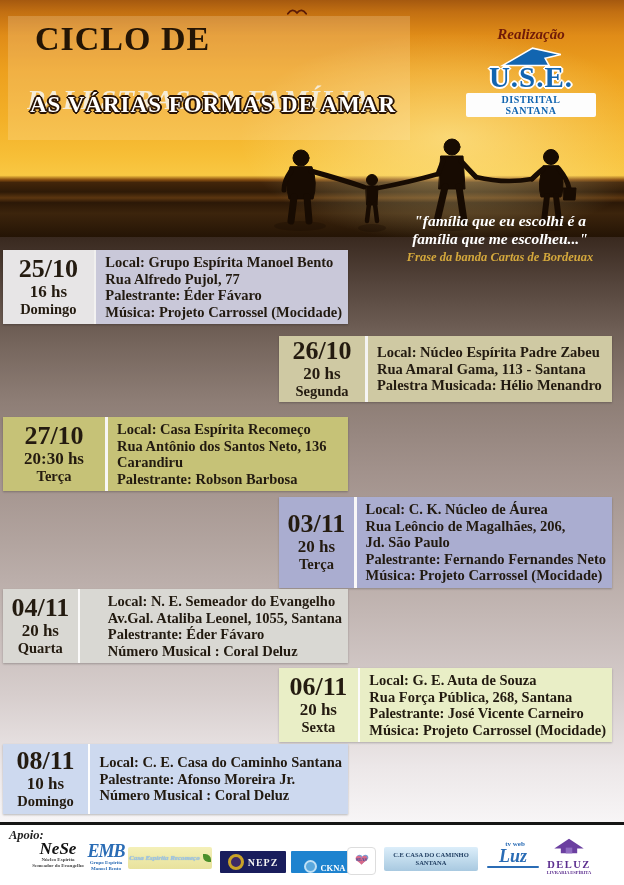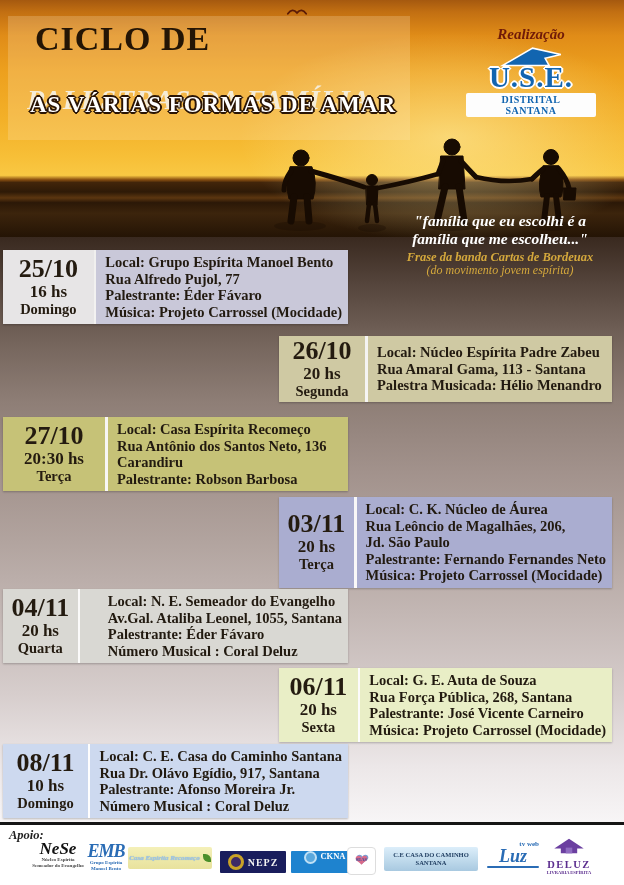--- a/index.html
+++ b/index.html
@@ -69,33 +69,33 @@
   .logo-recomeco{left:128px;top:22px;width:84px;height:22px;border-radius:2px;
       background:linear-gradient(180deg,#f4f0b8,#e8e29d);display:flex;align-items:center;justify-content:center;gap:3px;}
   .rec-name{font-size:7px;font-style:italic;font-weight:bold;color:#9fc6e8;
       text-shadow:0 0 1px #7aa8cf;}
   .leaf{width:8px;height:8px;background:#4a8f2a;border-radius:0 70% 0 70%;}
   .logo-nepz{left:220px;top:26px;width:66px;height:22px;background:#191d5c;border-radius:1px;
       display:flex;align-items:center;justify-content:center;gap:4px;}
   .gold-ring{width:10px;height:10px;border:3px solid #c9a227;border-radius:50%;background:#3d2a66;}
   .nepz-name{font-size:10px;font-weight:bold;color:#f2f2f2;letter-spacing:1px;}
   .logo-ckna{left:291px;top:26px;width:68px;height:22px;background:#1e83cf;border-radius:1px;
-      display:flex;align-items:flex-start;justify-content:center;gap:3px;}
+      display:flex;align-items:flex-end;justify-content:center;gap:3px;}
   .blue-ring{width:9px;height:9px;border:2px solid #bfe0f5;border-radius:50%;background:#5aa8dd;}
   .ckna-name{font-size:8.5px;font-weight:bold;color:#ffffff;}
   .logo-seas{left:347px;top:22px;width:27px;height:26px;background:#ffffff;border:1px solid #dddddd;border-radius:4px;
       display:flex;align-items:center;justify-content:center;position:absolute;}
   .seas-heart{position:relative;font-size:16px;color:#d86a8a;line-height:16px;
       text-shadow:1px -1px 0 #7a9fd4;}
   .seas-name{position:absolute;top:9px;left:0;width:100%;font-size:4.5px;font-weight:bold;color:#2c4f9e;}
   .logo-caminho{left:384px;top:22px;width:94px;height:24px;border-radius:2px;
       background:linear-gradient(180deg,#dceefa,#a8c9e0);display:flex;flex-direction:column;justify-content:center;}
   .cam-line{font-size:6.5px;font-weight:bold;color:#1c3a5e;line-height:8px;}
   .logo-tvweb{left:487px;top:16px;width:52px;}
-  .tvw-prefix{font-size:7px;font-weight:bold;color:#2a6cb5;line-height:7px;text-align:right;margin-left:4px;}
+  .tvw-prefix{font-size:7px;font-weight:bold;color:#2a6cb5;line-height:7px;text-align:center;margin-left:4px;}
   .tvw-name{font-size:18px;font-style:italic;font-weight:bold;color:#2a6cb5;line-height:17px;}
   .tvw-line{height:2px;background:#2a6cb5;margin-top:1px;border-radius:1px;}
   .logo-deluz{left:544px;top:12px;width:50px;}
   .deluz-name{font-size:10.5px;font-weight:bold;color:#5b2d8e;letter-spacing:1.5px;line-height:11px;}
   .deluz-sub{font-size:4.5px;font-weight:bold;color:#5b2d8e;line-height:5px;}
 </style>
 </head>
 <body>
 
 <div class="poster">
@@ -160,21 +160,20 @@
       <div class="use-bar">DISTRITAL SANTANA</div>
     </div>
   </div>
 
   <div class="main-bg"></div>
 
   <div class="quote">
     <div class="q-main">"família que eu escolhi é a</div>
     <div class="q-main">família que me escolheu..."</div>
     <div class="q-sub">Frase da banda Cartas de Bordeuax</div>
-    <div class="q-note">(do movimento jovem espírita)</div>
   </div>
 
   <div id="schedule">
       <div class="row left" style="top: 250px; min-height: 68px; justify-content: space-between;">
       <div class="date-cell" style="background: rgb(231, 229, 230);">
         <div class="date">25/10</div>
         <div class="time">16 hs</div>
         <div class="day">Domingo</div>
       </div>
       <div class="sep"></div>
@@ -257,21 +256,20 @@
     </div>
       <div class="row left" style="top: 744px; min-height: 70px;">
       <div class="date-cell" style="background: rgb(205, 217, 239);">
         <div class="date">08/11</div>
         <div class="time">10 hs</div>
         <div class="day">Domingo</div>
       </div>
       <div class="sep"></div>
       <div class="details" style="background: rgb(205, 217, 239);">
           <div class="dline">Local: C. E. Casa do Caminho Santana</div>
-          <div class="dline">Rua Dr. Olávo Egídio, 917,  Santana</div>
           <div class="dline">Palestrante: Afonso Moreira Jr.</div>
           <div class="dline">Número Musical : Coral Deluz</div>
         </div>
     </div>
     </div>
 
   <div class="divider"></div>
   <div class="footer">
     <div class="apoio">Apoio:</div>
 

